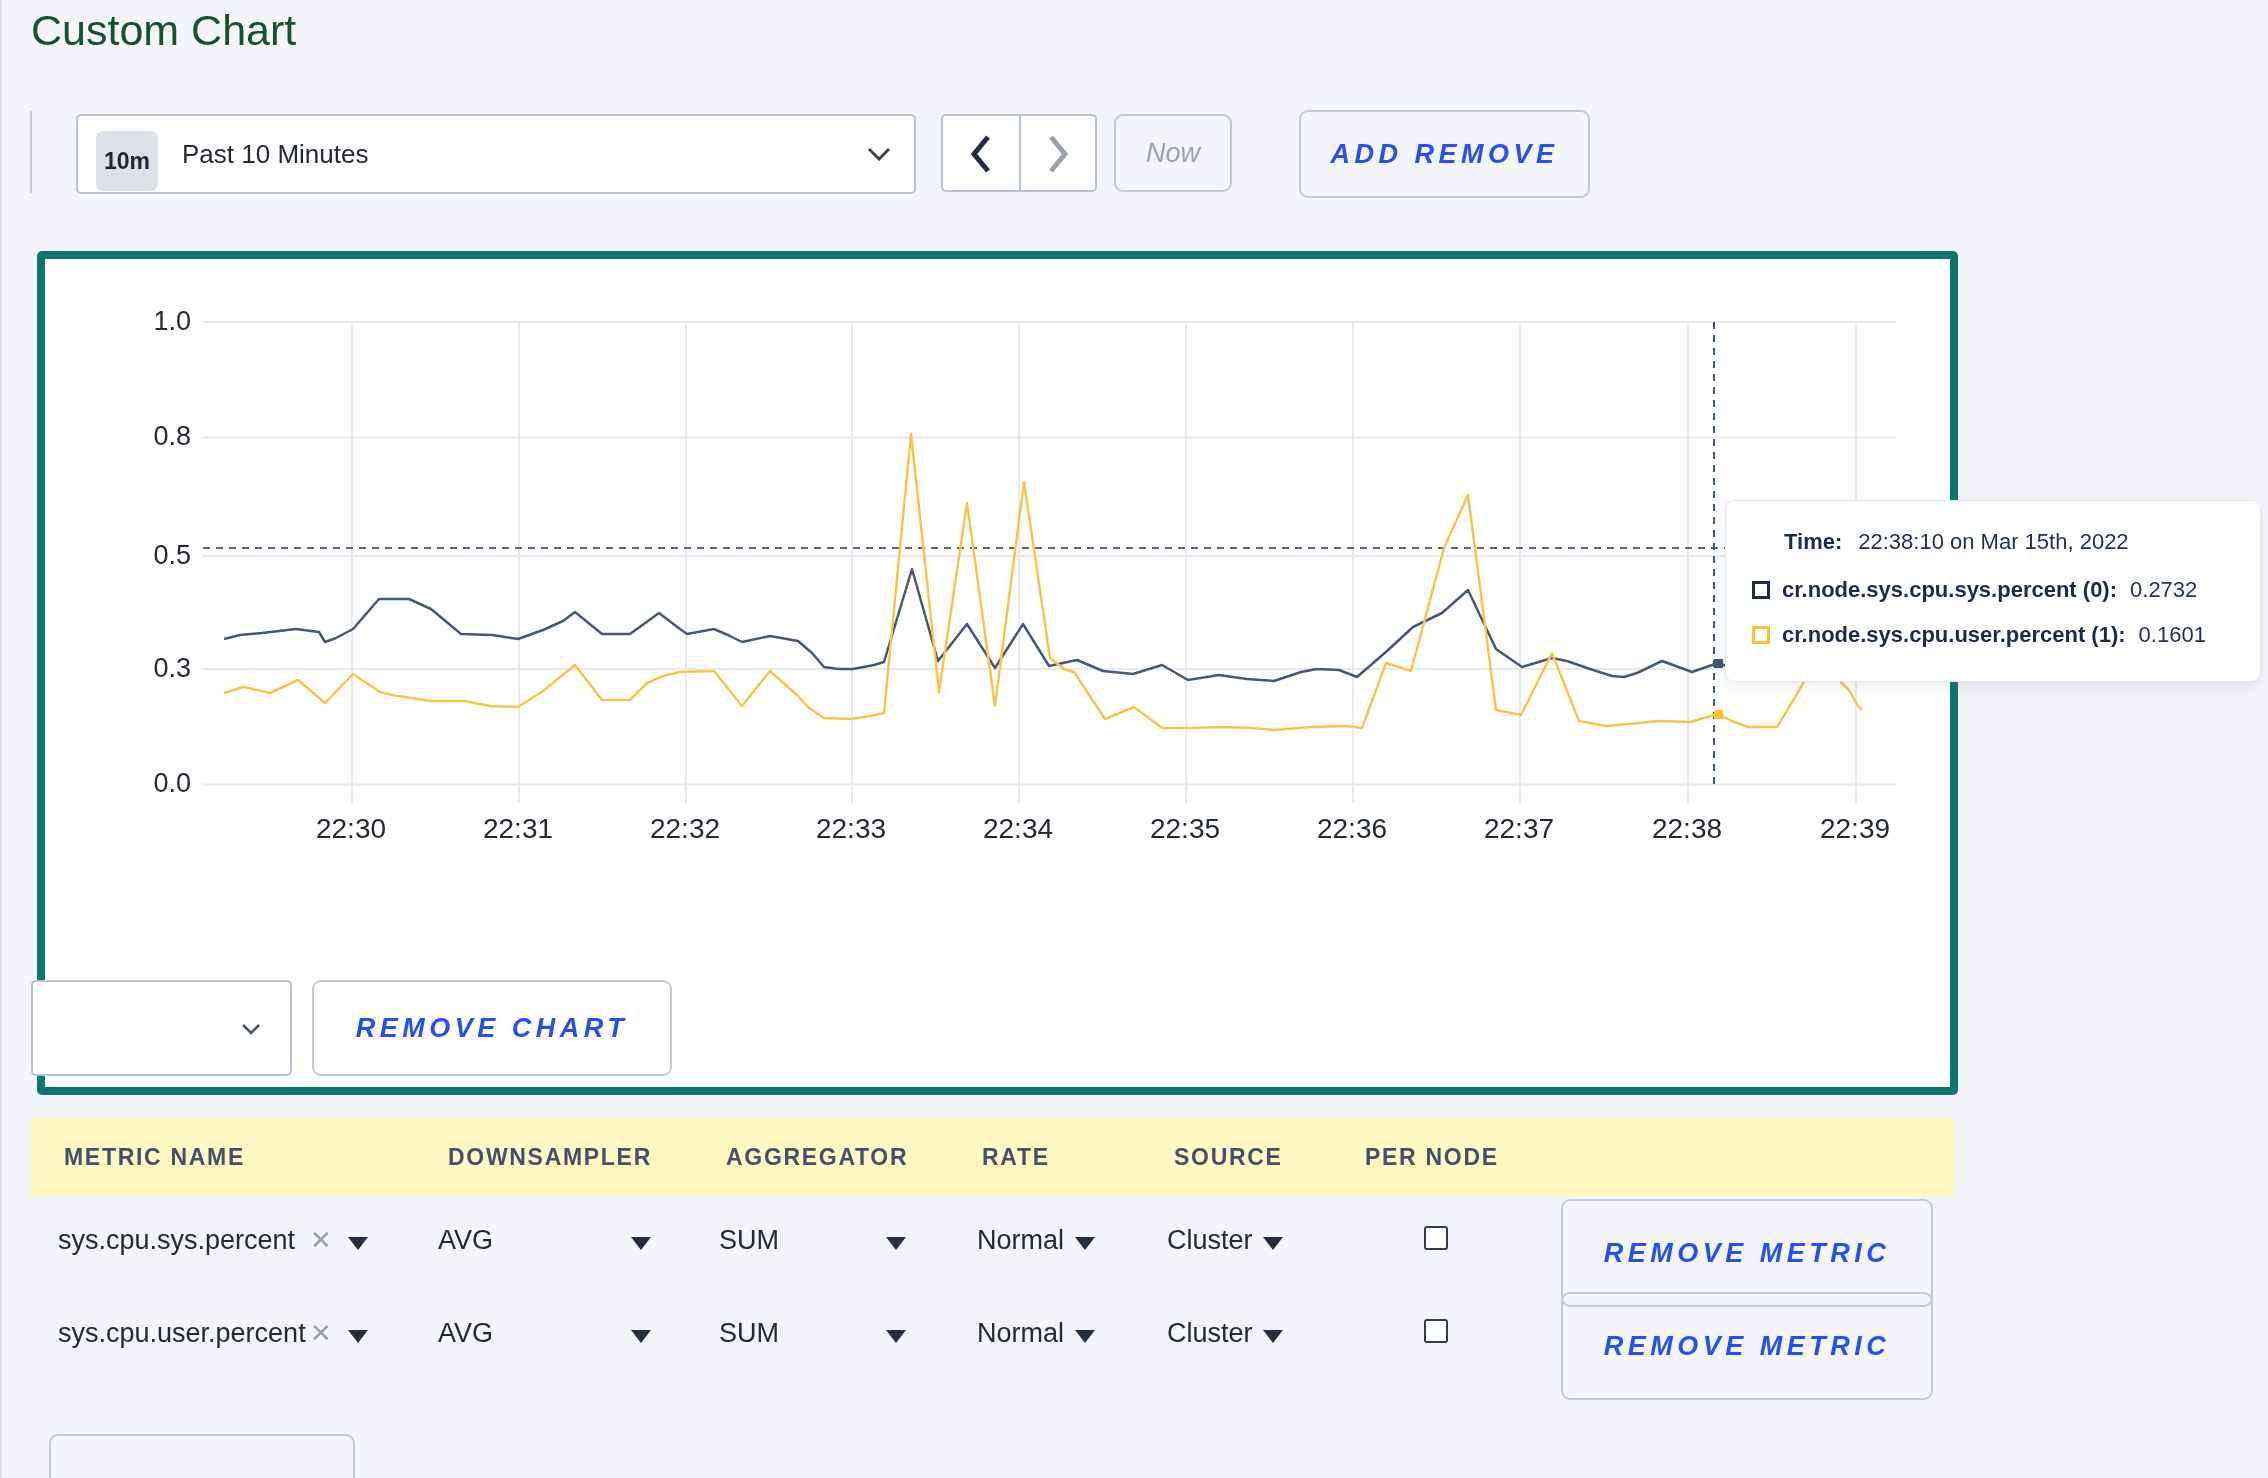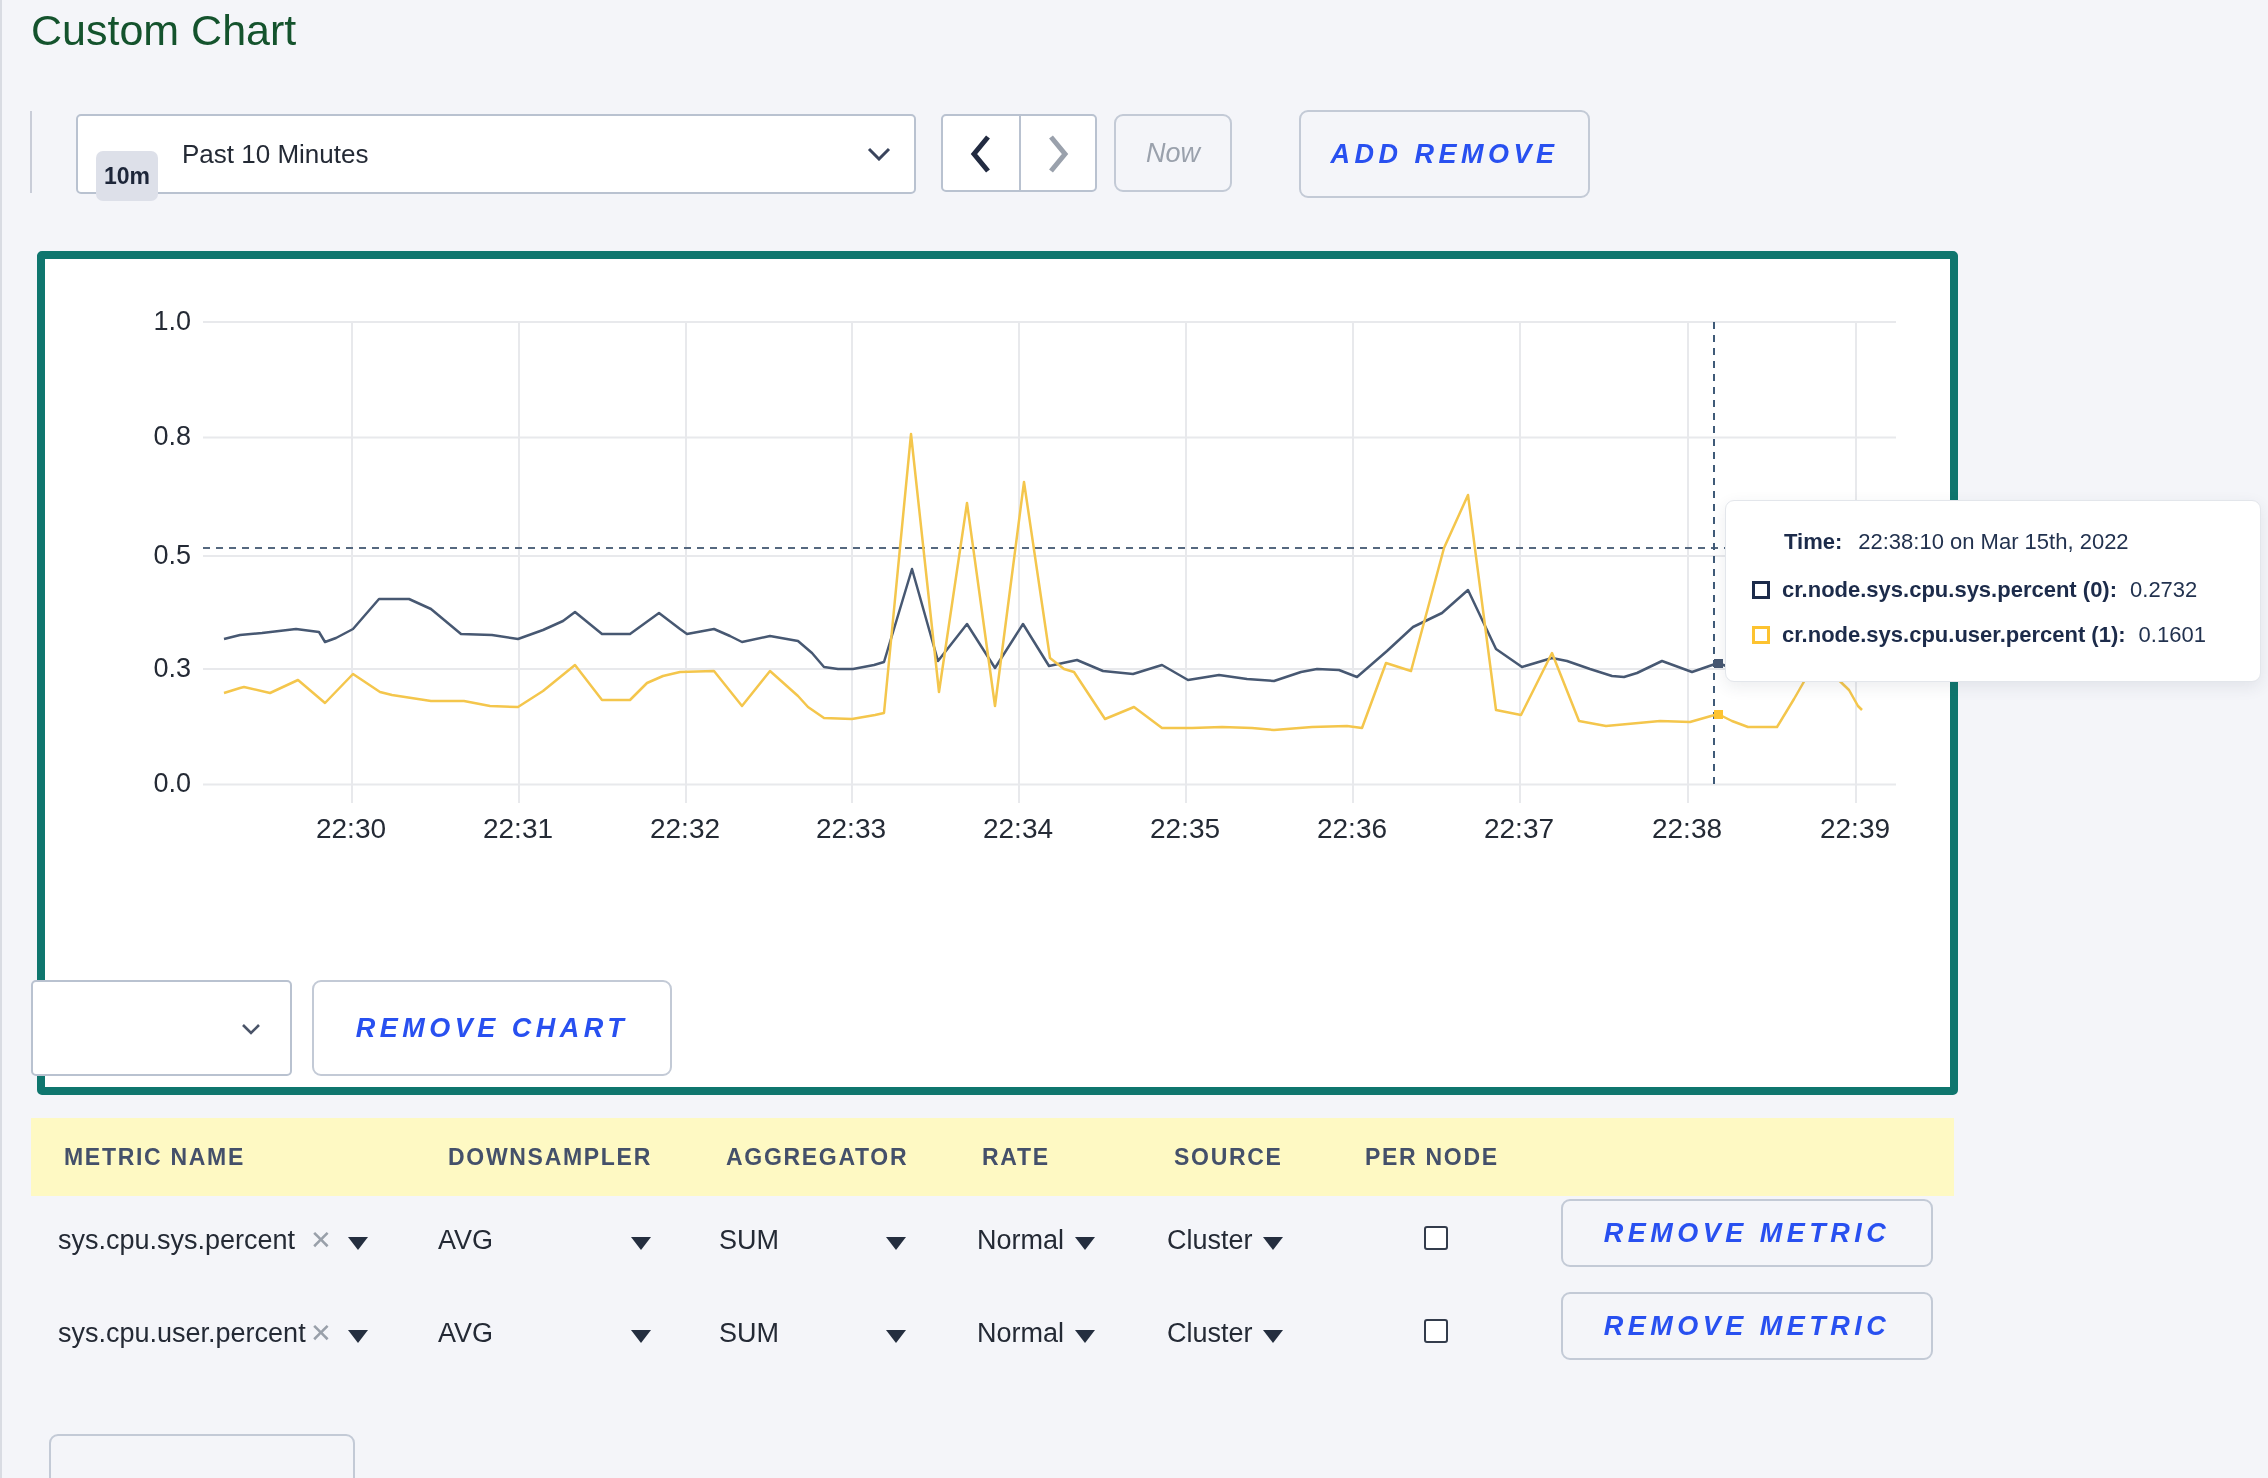--- a/index.html
+++ b/index.html
@@ -16,24 +16,24 @@
     left:29px; top:6px; position:absolute;
     font-size:43px; font-weight:500; color:#14532d; letter-spacing:0;
   }
   
   .vline { left:28px; top:111px; width:2px; height:82px; background:#c9cdd8; }
   .timedd {
     left:74px; top:114px; width:840px; height:80px;
     background:#fff; border:2px solid #b9c2d0; border-radius:5px;
   }
   .badge {
-    left:18px; top:15px; width:62px; height:50px; position:absolute;
+    left:18px; top:15px; width:62px; height:60px; position:absolute;
     background:#dde0e9; border-radius:7px;
     font-size:23px; font-weight:bold; color:#1d2639;
-    display:flex; align-items:center; justify-content:center;margin-top:20px;
+    display:flex; align-items:center; justify-content:center;
   }
   .ddtext { left:104px; top:0; height:76px; position:absolute; display:flex; align-items:center;
     font-size:26px; color:#242a35; }
   .arrows {
     left:939px; top:114px; width:156px; height:78px;
     background:#fff; border:2px solid #b9c2d0; border-radius:5px;
   }
   .arrowdiv { left:76px; top:0px; width:2px; height:74px; background:#b9c2d0; position:absolute; }
   .btn {
     border:2px solid #c3cad6; border-radius:9px;
@@ -61,21 +61,21 @@
   
   .units { left:29px; top:980px; width:261px; height:96px; background:#fff; border:2px solid #b9c2d0; border-radius:5px; }
   .removechart { left:310px; top:980px; width:360px; height:96px; }
   
   .thead { left:29px; top:1118px; width:1923px; height:78px; background:#fef9c3; }
   .th { position:absolute; top:26px; font-size:23px; font-weight:bold; color:#44506a; letter-spacing:1.7px; }
   .cell { position:absolute; font-size:27px; color:#242a35; }
   .x { color:#99a0aa; font-size:26px; }
   .tri { position:absolute; width:0; height:0; border-left:10px solid transparent; border-right:10px solid transparent; border-top:13px solid #242e3f; }
   .cb { position:absolute; width:24px; height:24px; background:#fff; border:2.5px solid #333c4c; border-radius:3px; }
-  .rmbtn { position:absolute; left:1559px; width:372px; height:68px; }
+  .rmbtn { position:absolute; left:1559px; width:372px; height:108px; }
   .addmetric { left:47px; top:1434px; width:306px; height:109px; }
 </style>
 </head>
 <body>
   <h1>Custom Chart</h1>
 
   <div class="abs vline"></div>
   <div class="abs timedd">
     <div class="badge">10m</div>
     <div class="ddtext">Past 10 Minutes</div>

